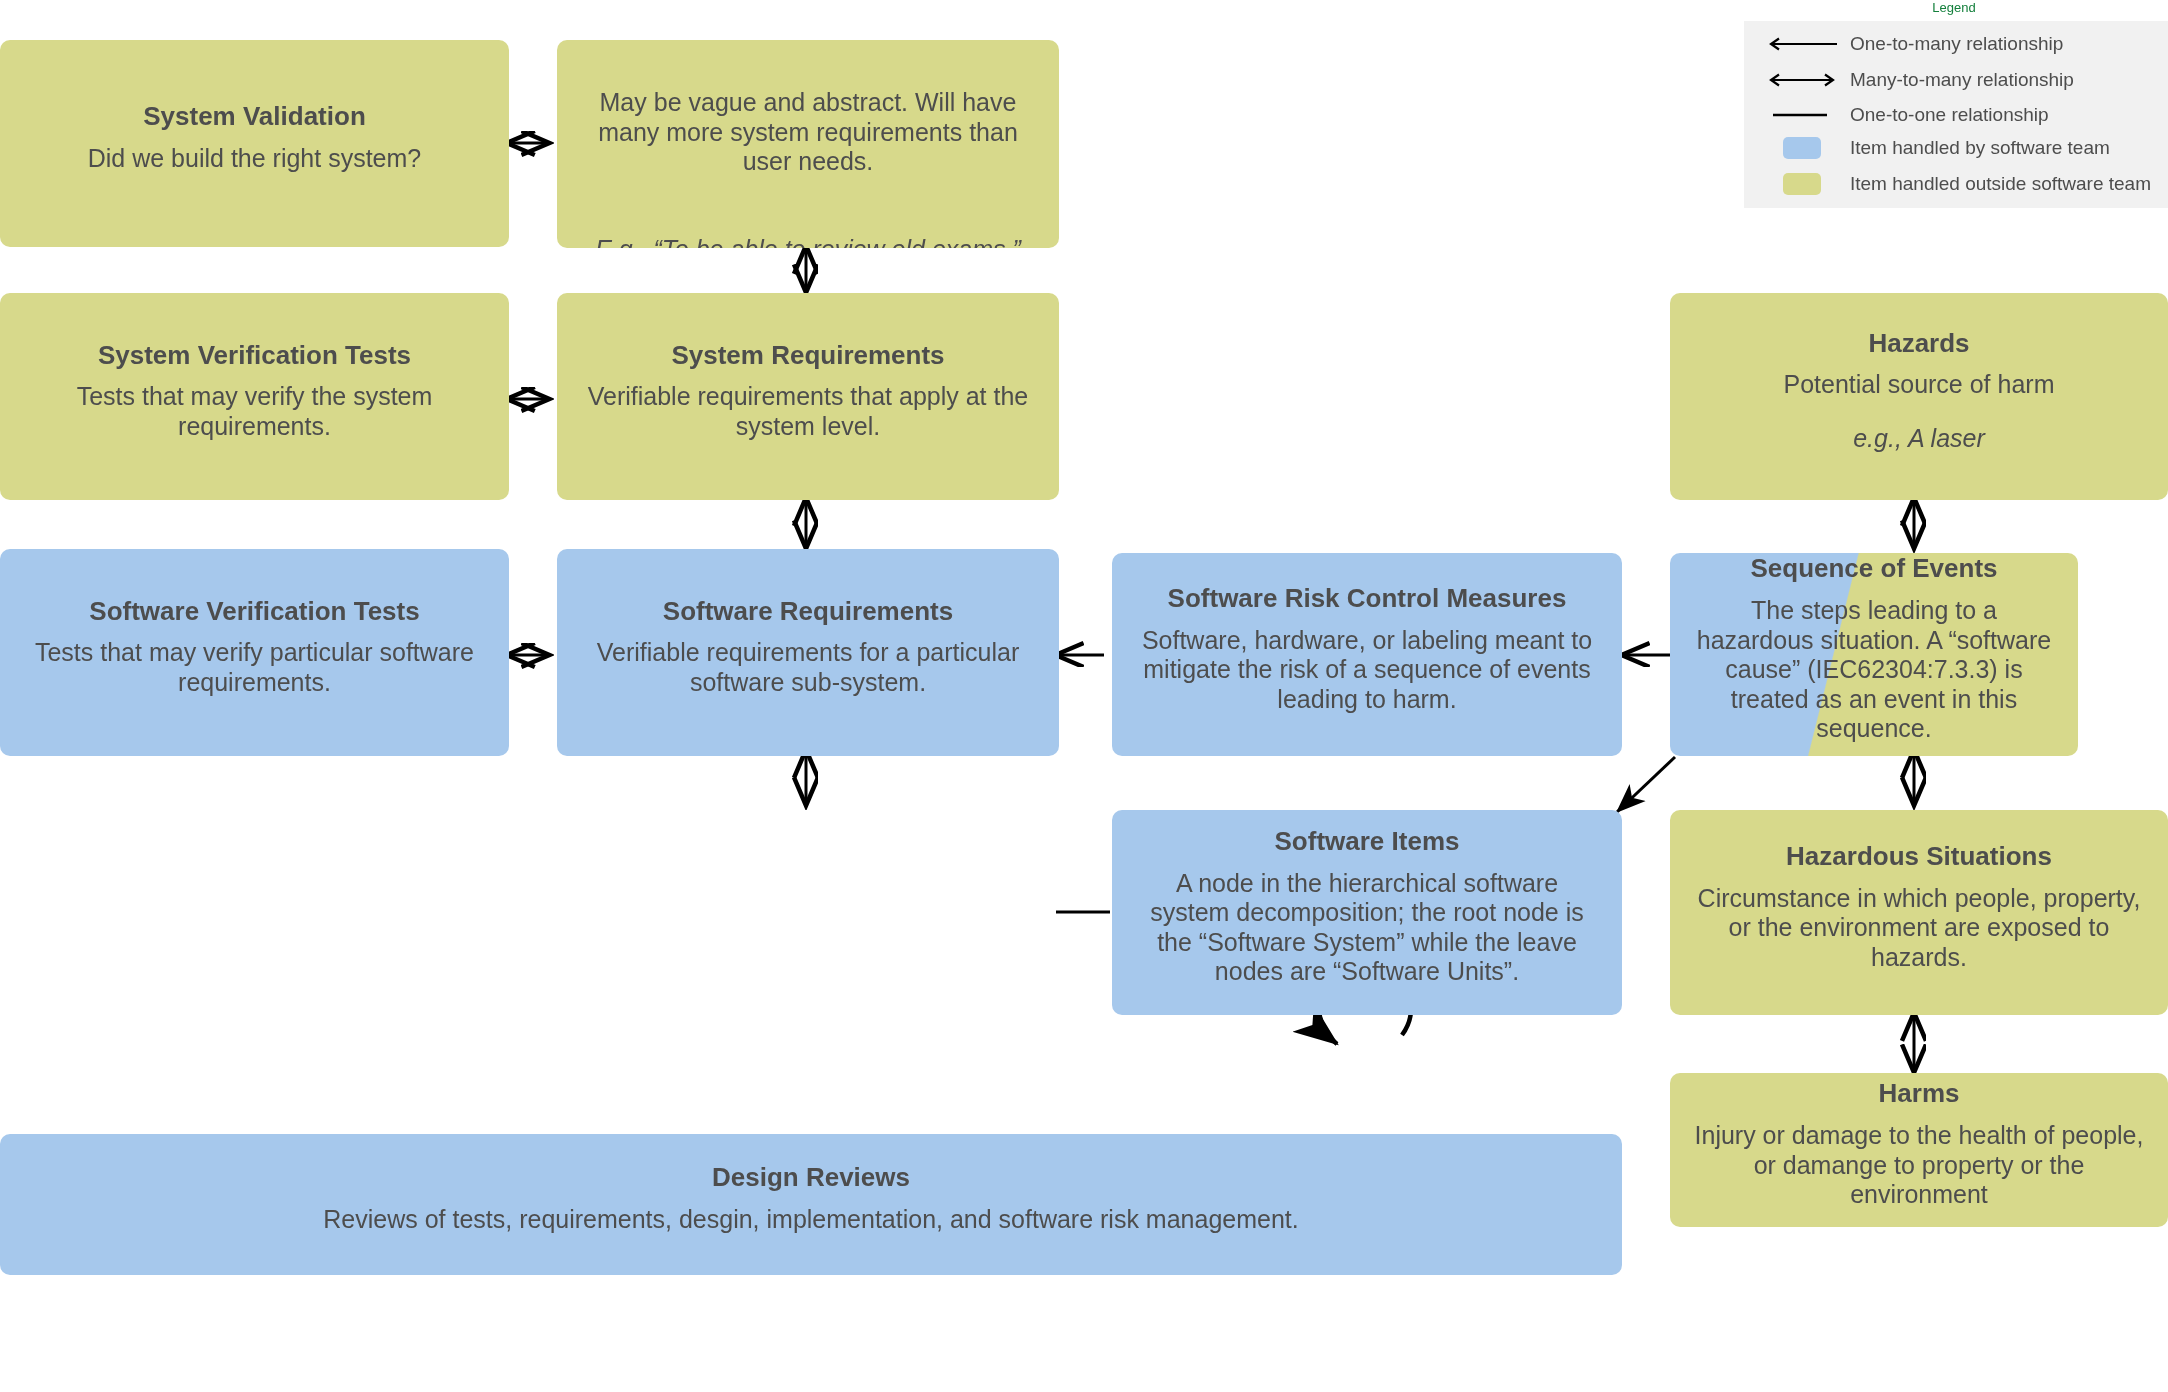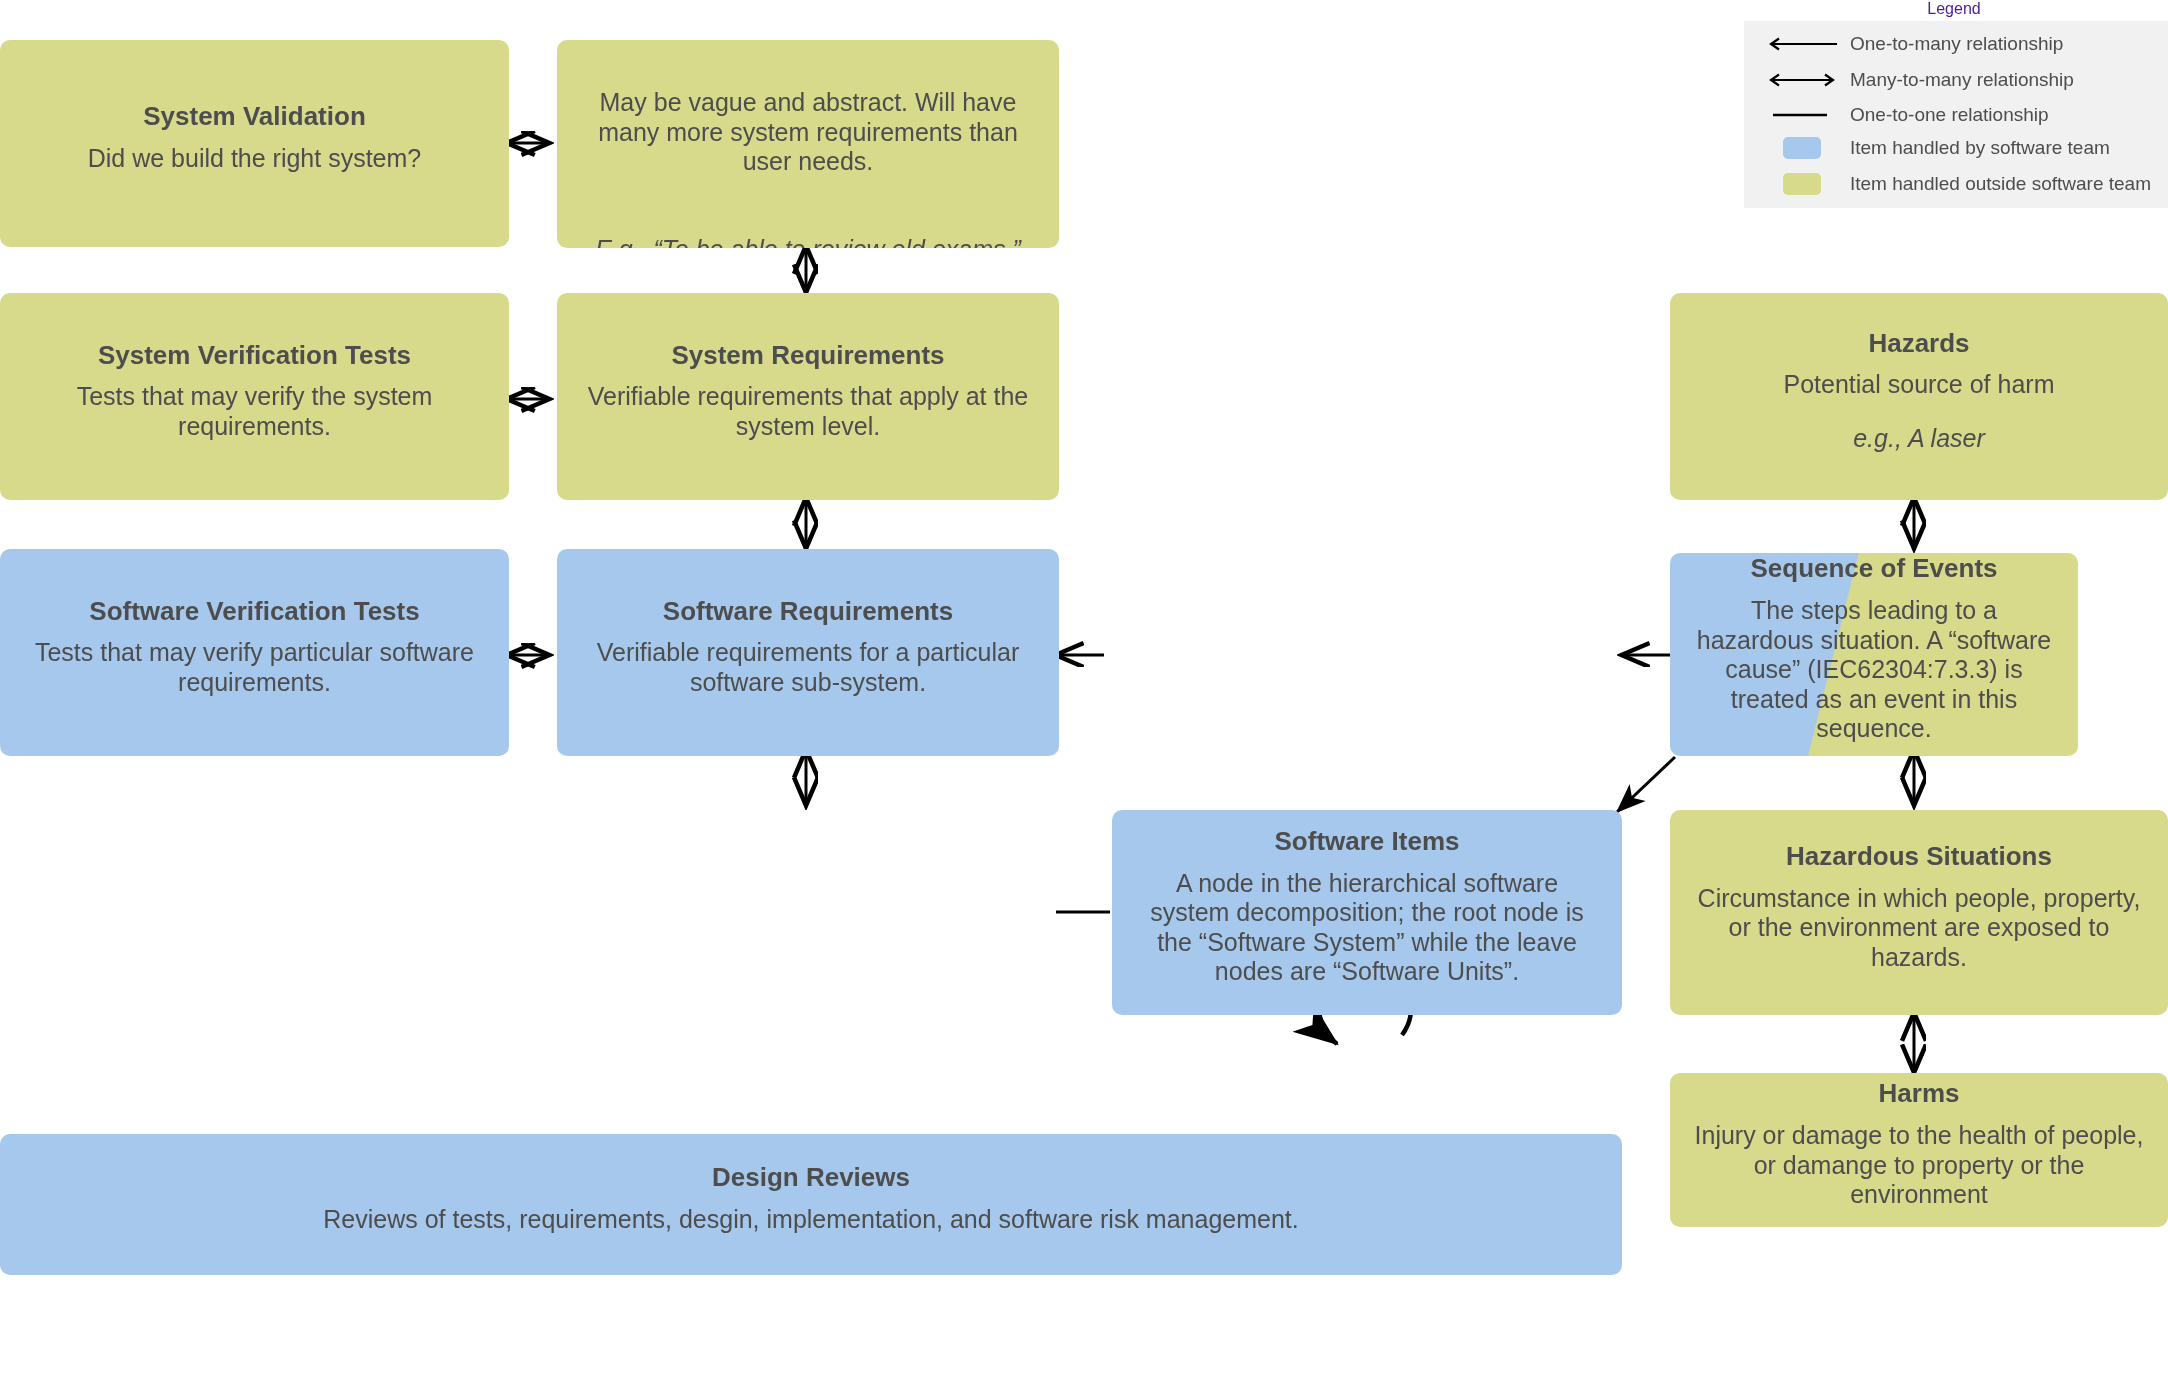--- a/index.html
+++ b/index.html
@@ -60,22 +60,22 @@
     pointer-events:none;
   }
 
   
   #legend-title{
     position:absolute;
     left:1744px;
     top:0px;
     width:420px;
     text-align:center;
-    font-size:16px;
-    color:#4c1d95;
+    font-size:13px;
+    color:#15803d;
   }
   #legend-box{
     position:absolute;
     left:1744px;
     top:21px;
     width:424px;
     height:187px;
     background:#f1f1f1;
   }
   .legend-row{
@@ -185,20 +185,24 @@
   <div class="node blue" style="left:0px;top:549px;width:509px;height:207px;">
     <div class="title">Software Verification Tests</div>
     <div class="desc">Tests that may verify particular software requirements.</div>
   </div>
 
   <div class="node blue" style="left:557px;top:549px;width:502px;height:207px;">
     <div class="title">Software Requirements</div>
     <div class="desc">Verifiable requirements for a particular software sub-system.</div>
   </div>
 
+  <div class="node blue" style="left:1112px;top:553px;width:510px;height:203px;">
+    <div class="title">Software Risk Control Measures</div>
+    <div class="desc">Software, hardware, or labeling meant to mitigate the risk of a sequence of events leading to harm.</div>
+  </div>
 
   <div class="node split" style="left:1670px;top:553px;width:408px;height:203px;">
     <div class="title">Sequence of Events</div>
     <div class="desc">The steps leading to a hazardous situation. A “software cause” (IEC62304:7.3.3) is treated as an event in this sequence.</div>
   </div>
 
 
   <div class="node blue" style="left:1112px;top:810px;width:510px;height:205px;">
     <div class="title">Software Items</div>
     <div class="desc">A node in the hierarchical software system decomposition; the root node is the “Software System” while the leave nodes are “Software Units”.</div>

